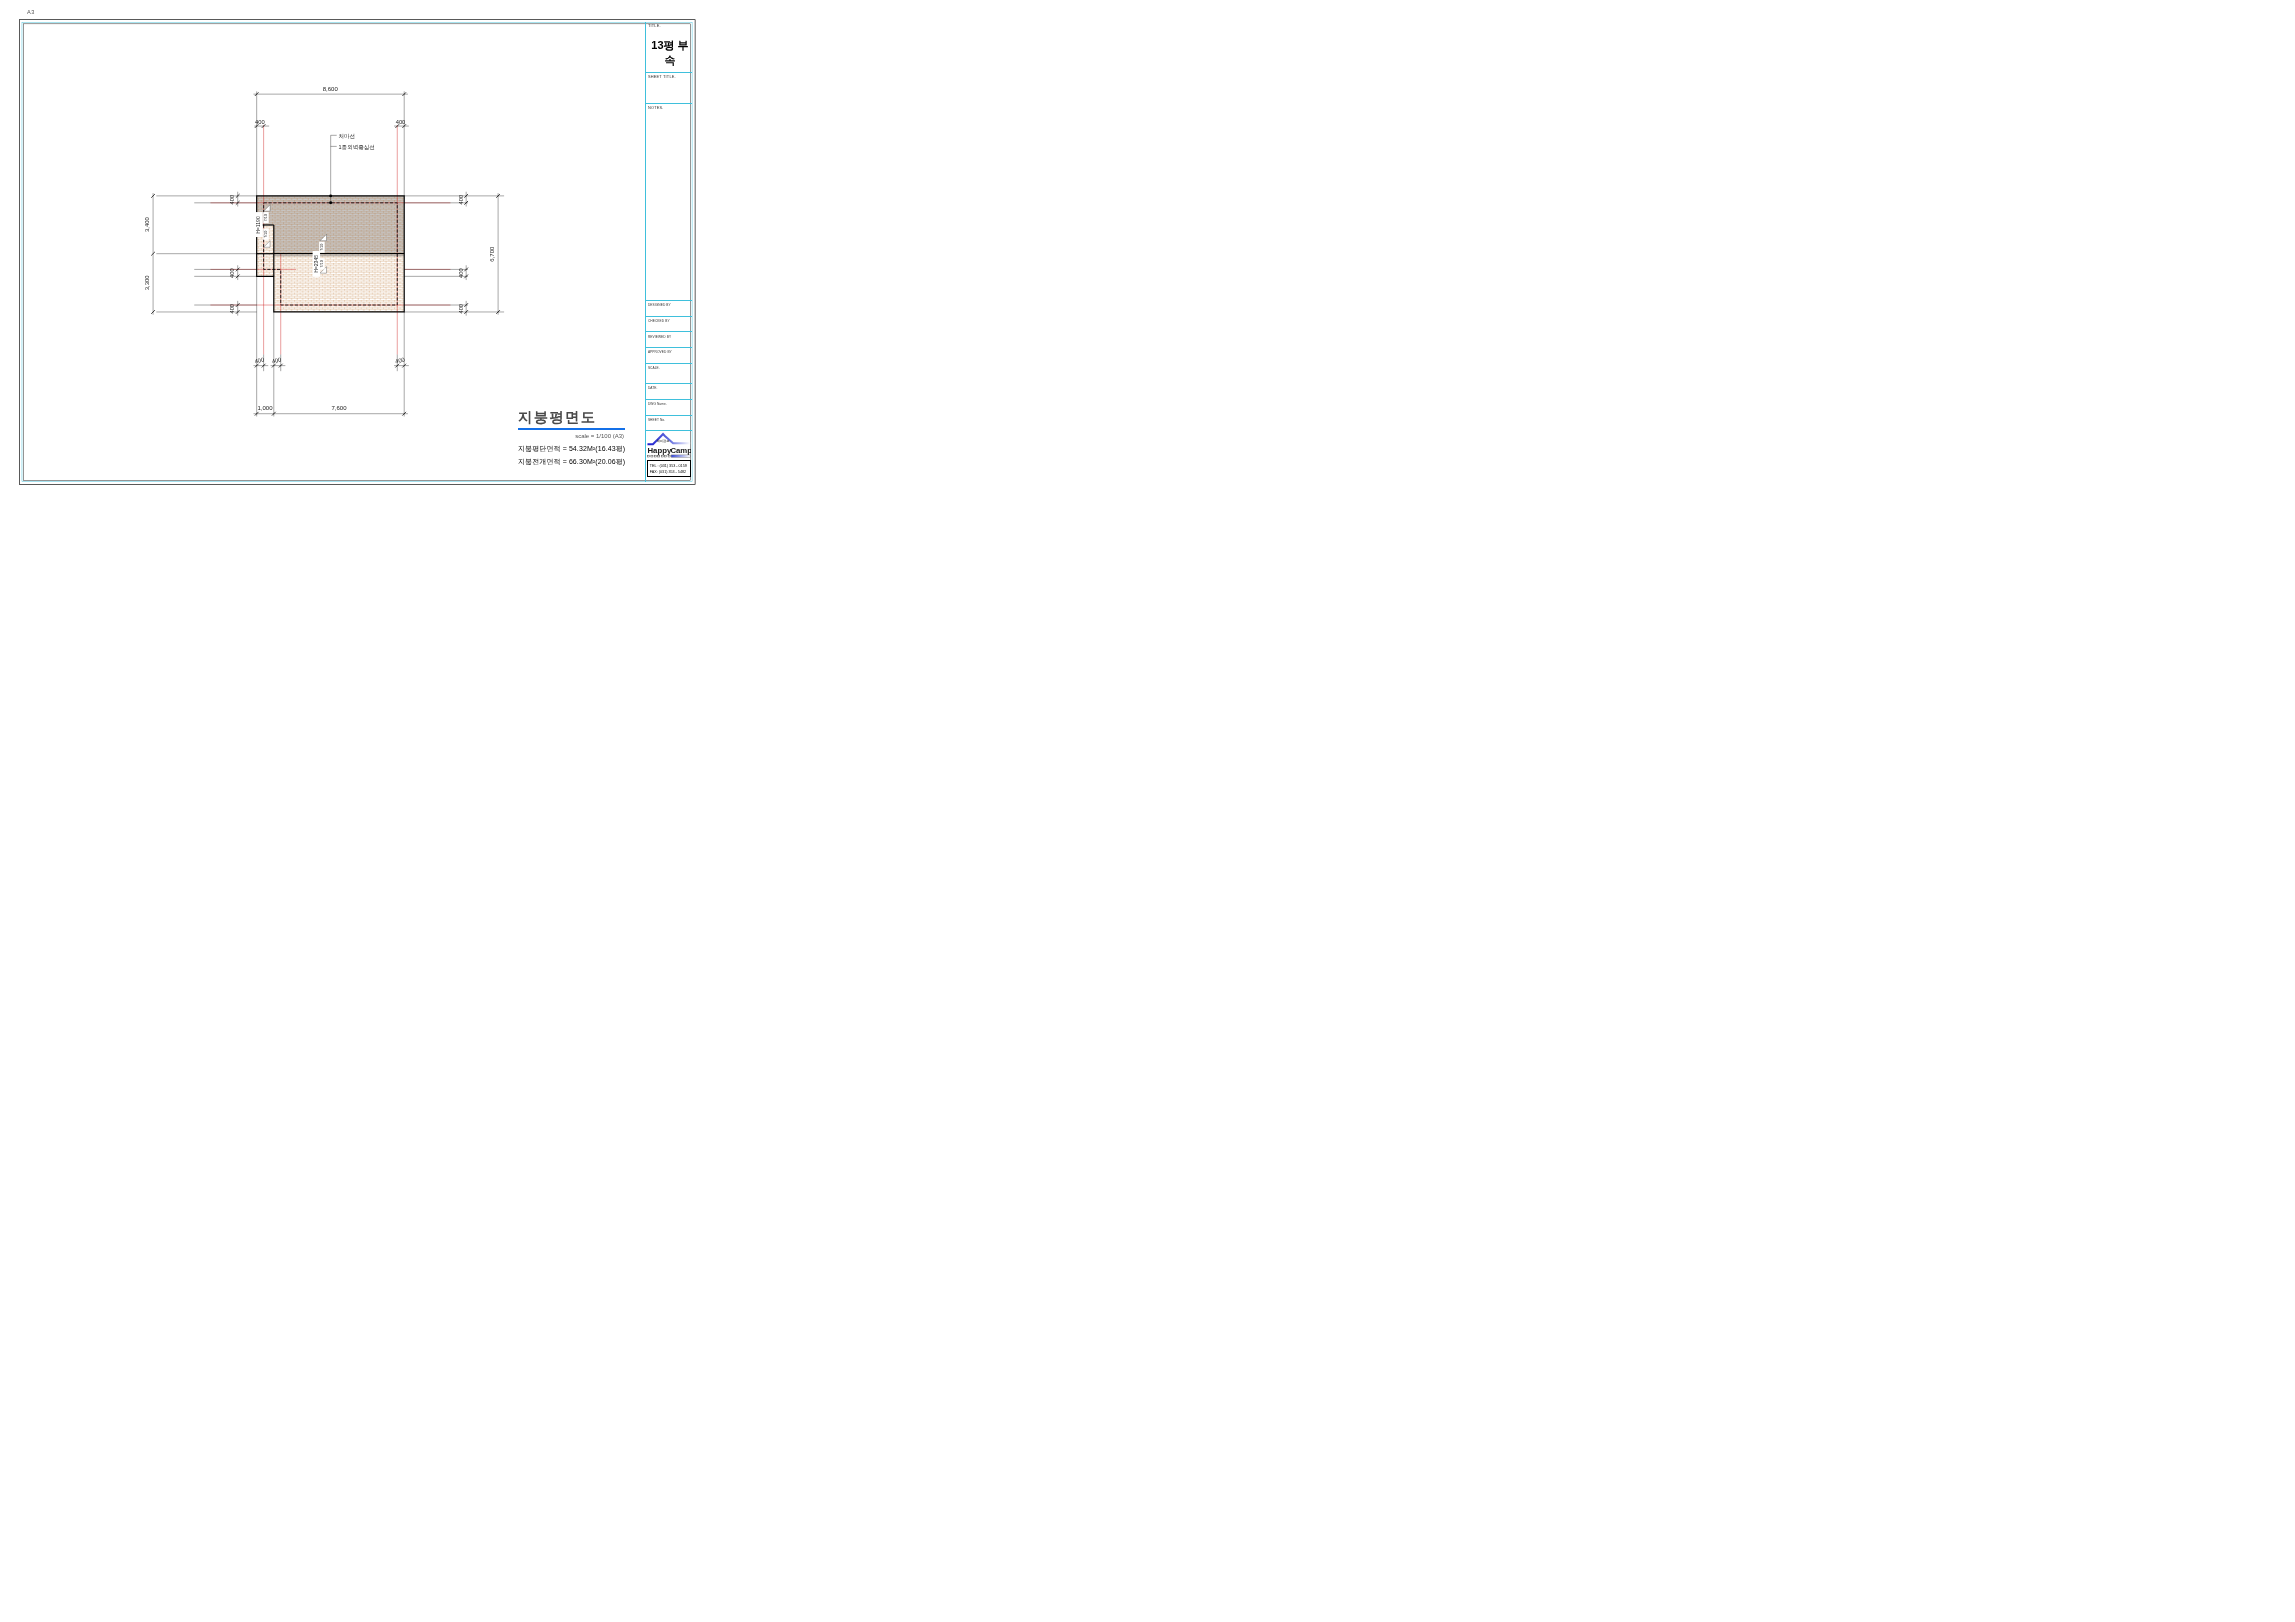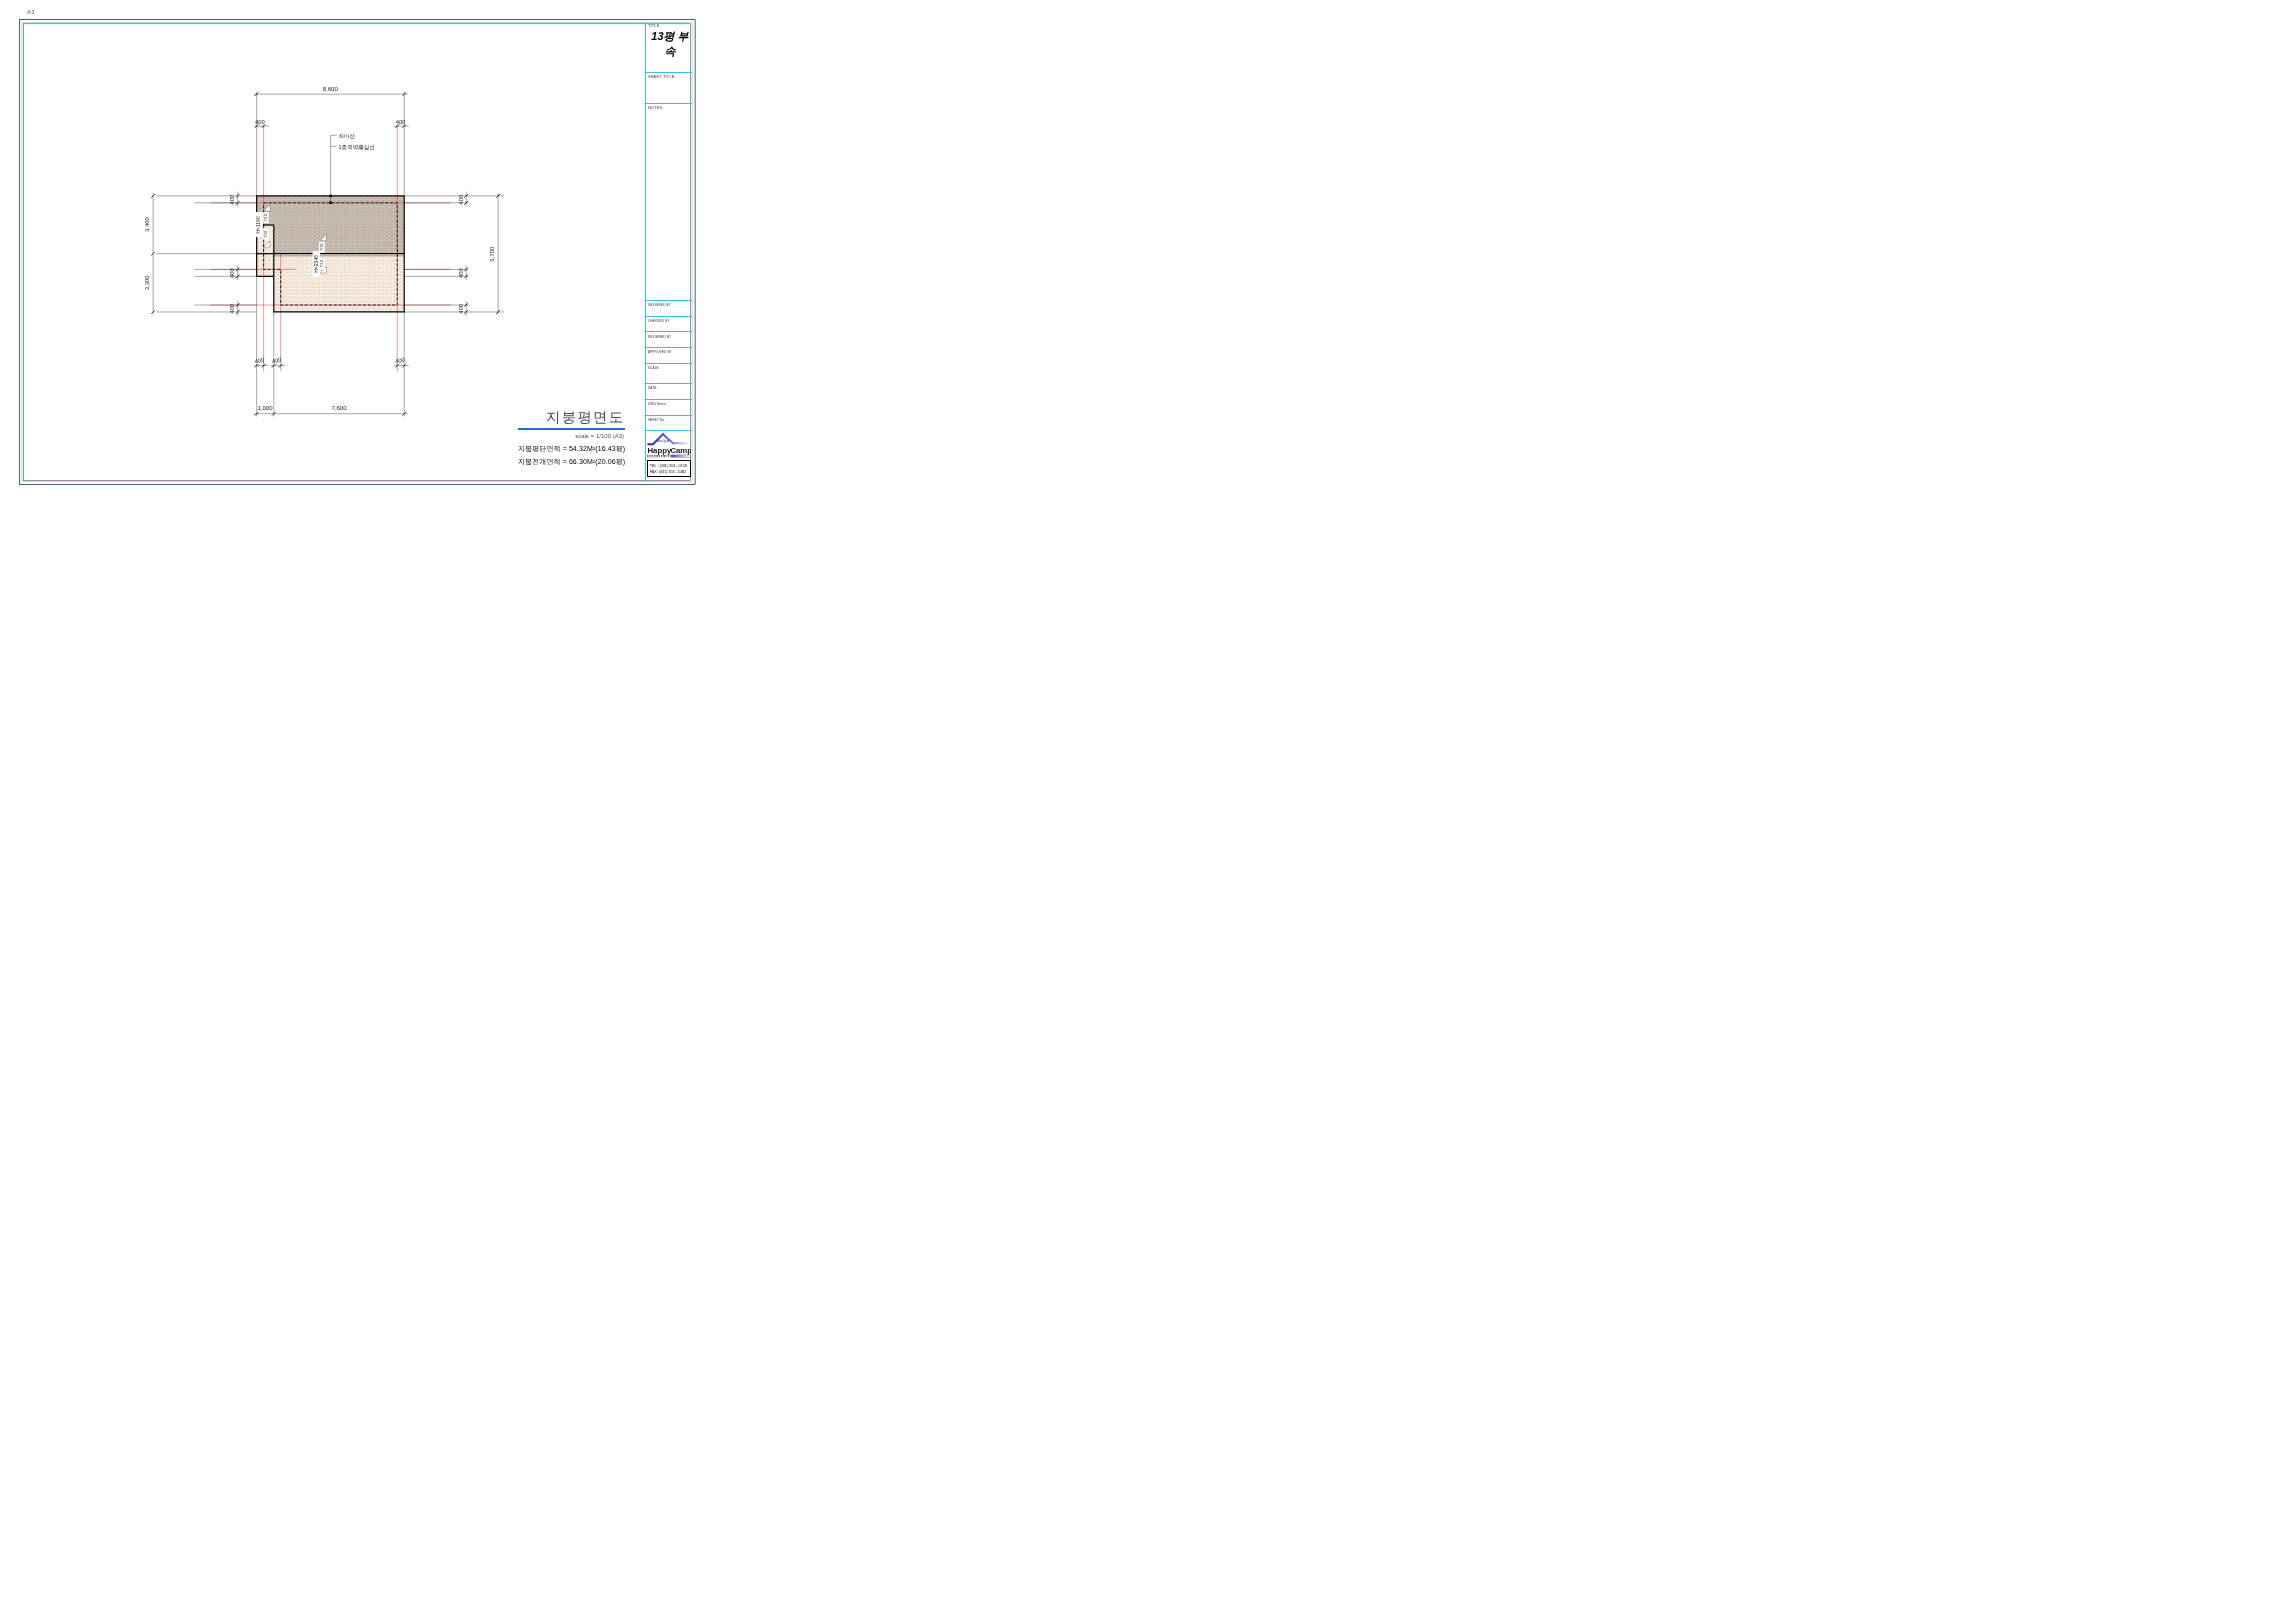--- a/index.html
+++ b/index.html
@@ -14,27 +14,27 @@
 
   
   .tblock {
     position:absolute; left:645px; top:22px; width:47px; height:460px;
     border-left:0.5px solid var(--cy); font-size:3.9px; color:#333;
   }
   .tb-row { position:relative; width:100%; border-bottom:0.5px solid var(--cy); padding:1.4px 0 0 1.9px; }
   .tb-row.last { border-bottom:none; }
   .tb-label { font-size:3.9px; color:#333; letter-spacing:0.2px; }
   .tb-label.small { font-size:3.2px; letter-spacing:0.1px; }
-  .project-title { margin-top:1px; text-align:center; font-size:11px; font-weight:700; color:#000; letter-spacing:0px;font-style:italic; }
+  .project-title { margin-top:10px; text-align:center; font-size:11px; font-weight:700; color:#000; letter-spacing:0px; }
   .telfax {
     position:absolute; left:0.9px; top:29px; width:44px; height:17px;
     border:0.5px solid #000; padding:1.4px 0 0 1.9px; font-size:3.7px; line-height:6px; color:#000;
   }
   
-  .dwg-title { left:518px; top:408px; font-size:14.3px; font-weight:400; color:#4a4a4a; letter-spacing:1.4px;margin-left:28px; }
+  .dwg-title { left:518px; top:408px; font-size:14.3px; font-weight:700; color:#4a4a4a; letter-spacing:1.4px; }
   .dwg-underline { left:518px; top:428px; width:107px; height:2.3px; }
   .dwg-scale { left:527px; top:433px; width:97px; text-align:right; font-size:6px; color:#555; }
   .dwg-area1 { left:518px; top:444px; font-size:7px; color:#000; letter-spacing:0.1px; }
   .dwg-area2 { left:518px; top:457px; font-size:7px; color:#000; letter-spacing:0.1px; }
 </style>
 </head>
 <body>
 
 <div class="page" style="--cy:#3fc0dc;">
 

